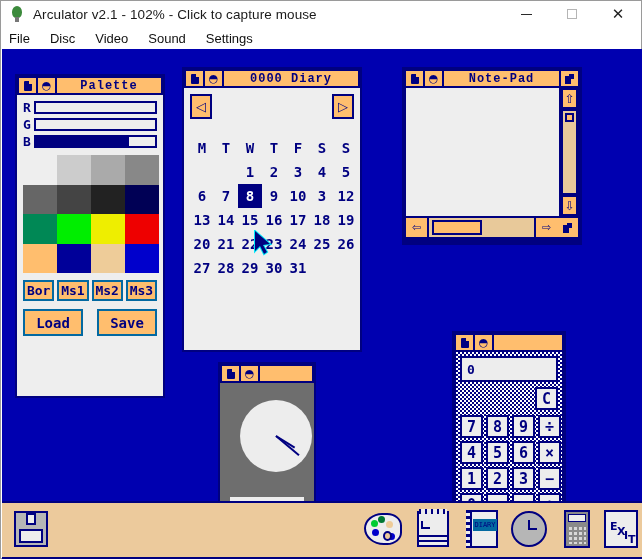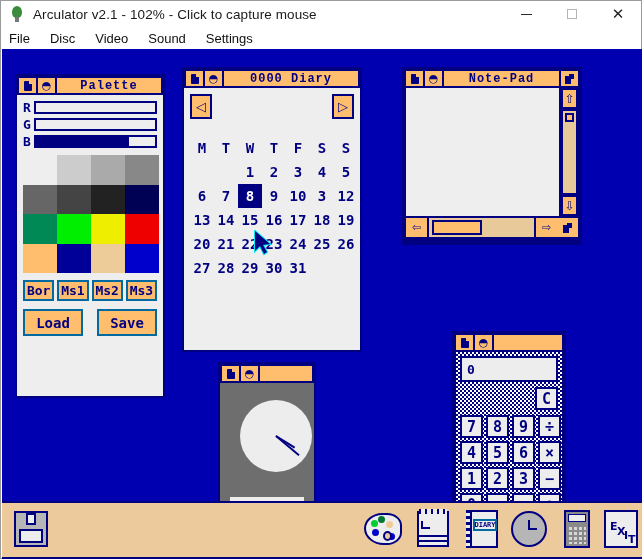--- a/index.html
+++ b/index.html
@@ -239,22 +239,22 @@
     background:repeating-linear-gradient(90deg,#000080 0 2px,#ededed 2px 6px);}
   .np-line{position:absolute;background:#000080;height:2px;}
   
   #ic-diary{left:458px;}
   .dy-ic{position:absolute;left:6px;top:3px;width:32px;height:38px;background:#ededed;
     border:2px solid #000080;box-sizing:border-box;}
   .dy-spine{position:absolute;left:6px;top:3px;width:6px;height:38px;
     background:repeating-linear-gradient(180deg,#000080 0 3px,#ededed 3px 6px);
     border-right:2px solid #000080;box-sizing:border-box;}
   .dy-word{position:absolute;left:13px;top:12px;width:24px;height:12px;
-    border:2px solid #0369a1;box-sizing:border-box;display:flex;align-items:center;justify-content:center;
-    font-family:"DejaVu Sans Mono",monospace;font-weight:bold;font-size:7px;color:#000080;}
+    border:6px solid #0369a1;box-sizing:border-box;display:flex;align-items:center;justify-content:center;
+    font-family:"DejaVu Sans Mono",monospace;font-weight:normal;font-size:7px;color:#000080;}
   
   #ic-clock{left:505px;}
   .ck-ic{position:absolute;left:4px;top:4px;width:36px;height:36px;border-radius:50%;
     background:#b6b6b6;border:2px solid #000080;box-sizing:border-box;}
   .ck-h{position:absolute;background:#000080;}
   
   #ic-calc{left:553px;}
   .cl-ic{position:absolute;left:9px;top:3px;width:26px;height:38px;background:#8a8a8a;
     border:2px solid #000080;box-sizing:border-box;}
   .cl-disp{position:absolute;left:13px;top:7px;width:18px;height:8px;background:#ededed;

